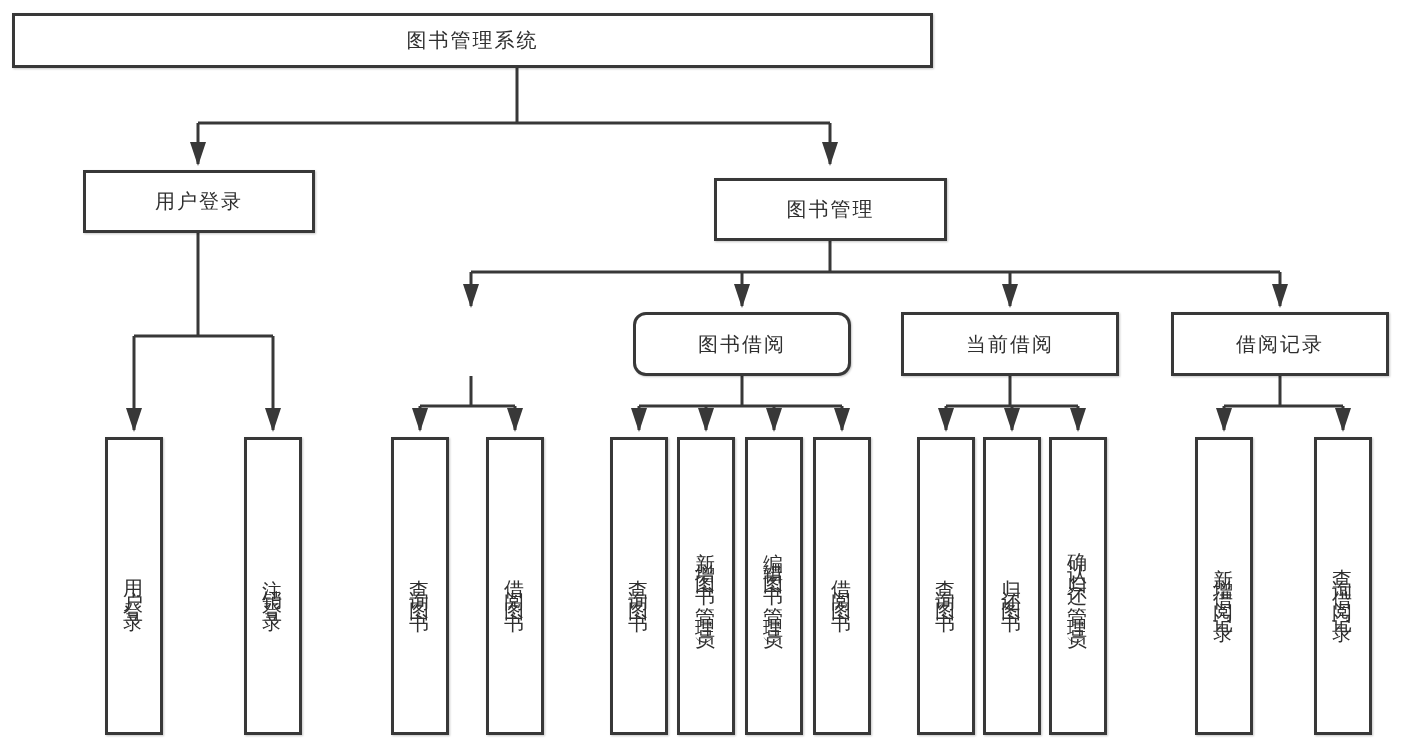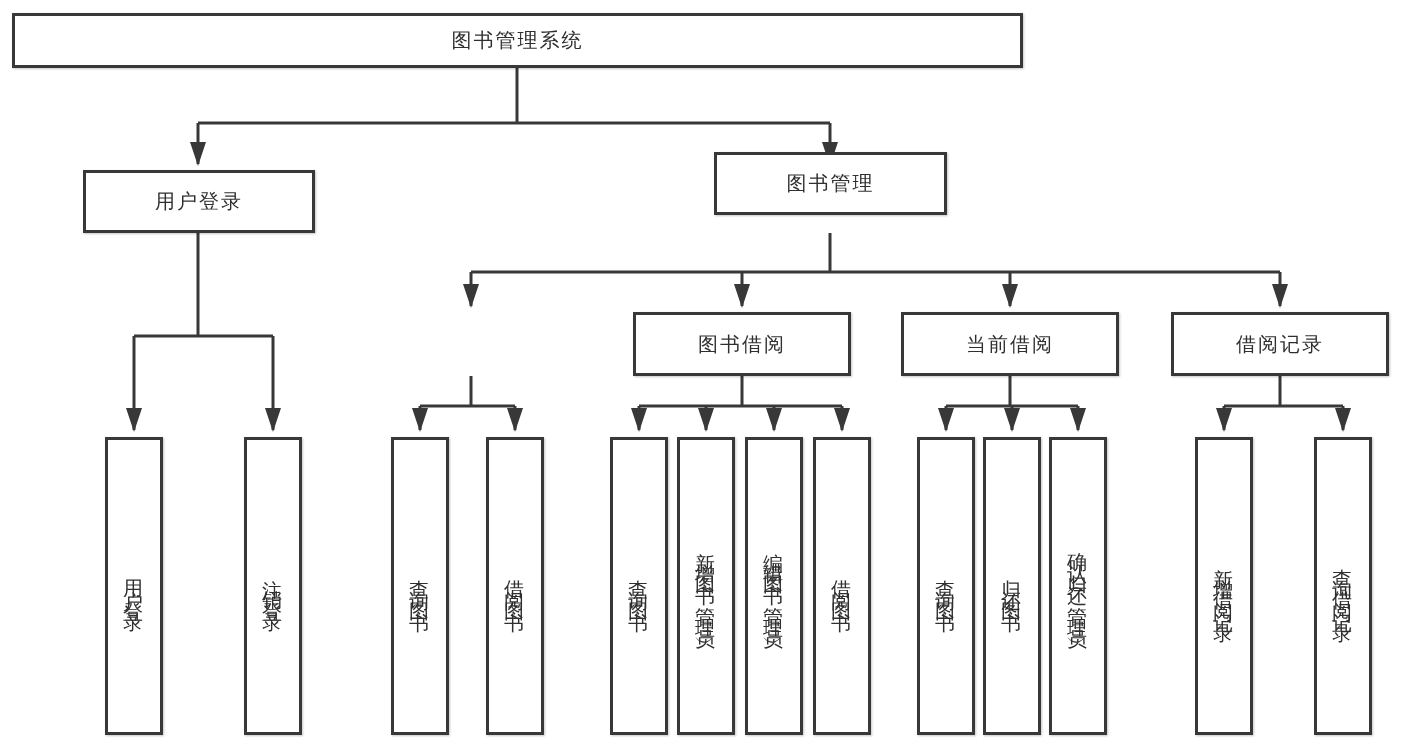--- a/index.html
+++ b/index.html
@@ -33,25 +33,25 @@
     white-space:nowrap;
   }
   .leaf{
     writing-mode:vertical-rl;
     text-orientation:mixed;
     letter-spacing:11px;
     font-size:20px;
     width:58px;height:298px;top:437px;
   }
   
-  #n-root{left:12px;top:13px;width:1011px;height:55px;font-family:Liberation Mono, monospace;}
+  #n-root{left:12px;top:13px;width:921px;height:55px;font-family:Liberation Mono, monospace;}
   #n-user-login{left:83px;top:170px;width:232px;height:63px;}
-  #n-book-mgmt{left:714px;top:152px;width:233px;height:63px;text-align:center;}
+  #n-book-mgmt{left:714px;top:178px;width:233px;height:63px;text-align:center;}
   #n-new-book{left:362px;top:312px;width:218px;height:64px;}
-  #n-book-borrow{left:633px;top:312px;width:218px;height:64px;}
+  #n-book-borrow{left:633px;top:312px;width:218px;height:64px;border-radius:13px;}
   #n-current-borrow{left:901px;top:312px;width:218px;height:64px;}
   #n-borrow-record{left:1171px;top:312px;width:218px;height:64px;}
   
   #l-user-login{left:105px;}
   #l-logout{left:244px;}
   #l-nb-query{left:391px;}
   #l-nb-borrow{left:486px;}
   #l-bb-query{left:610px;}
   #l-bb-add{left:677px;}
   #l-bb-edit{left:745px;}

